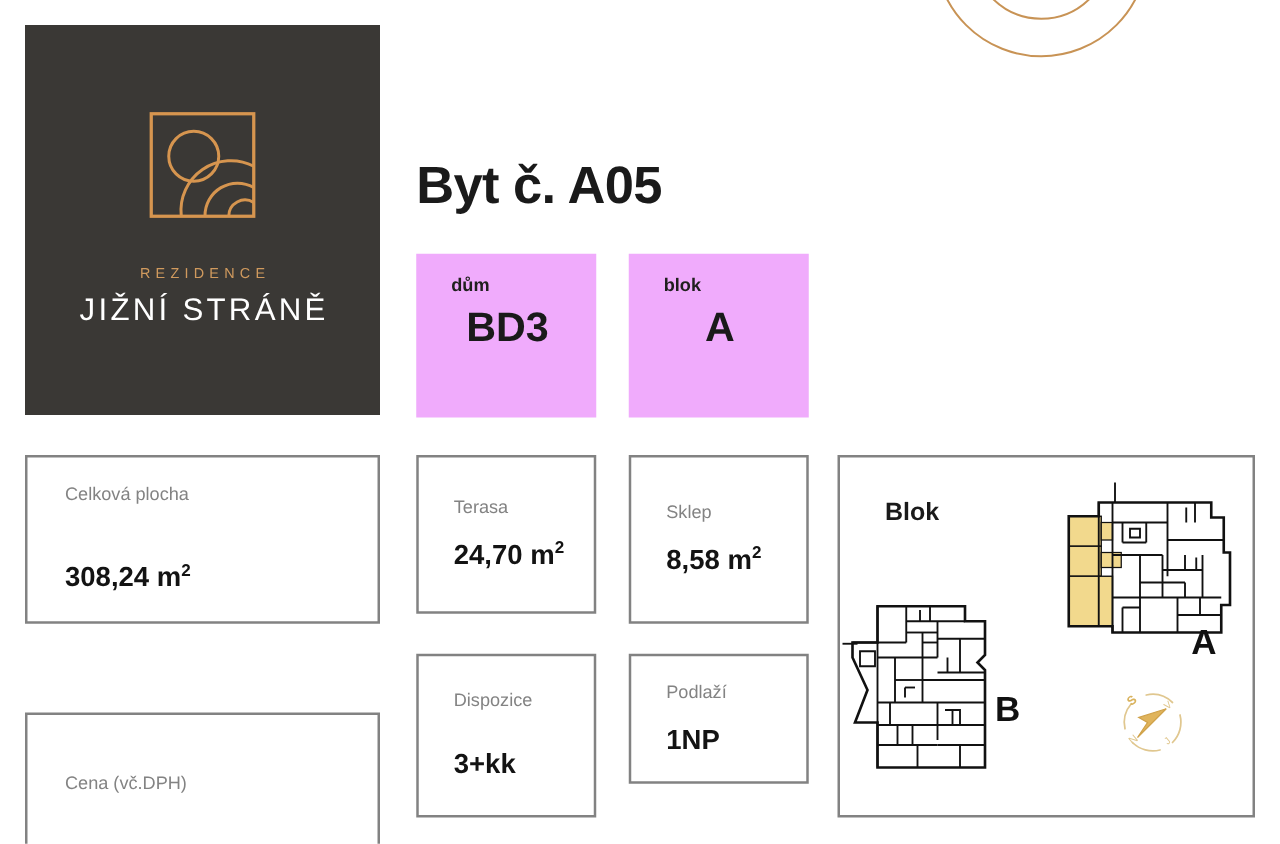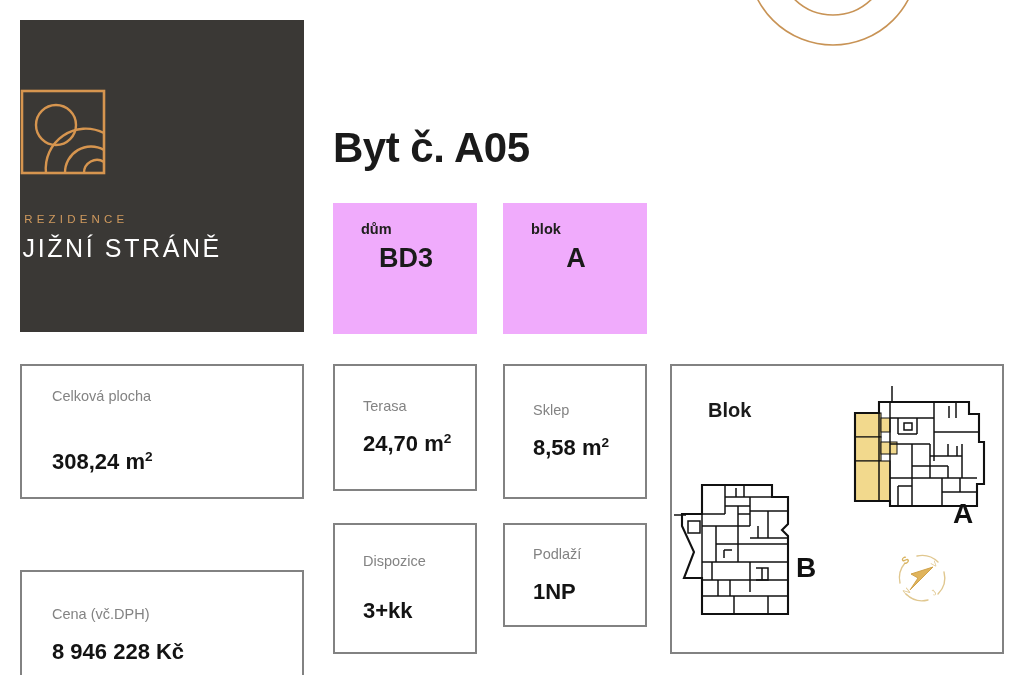--- a/index.html
+++ b/index.html
@@ -29,20 +29,21 @@
   
   .brand-panel {
     position: absolute;
     left: 20px;
     top: 20px;
     width: 284px;
     height: 312px;
     background: #3a3835;
     display: flex;
     flex-direction: column;
+    align-items: center;
     justify-content: center;
   }
   .brand-mark {
     width: 86px;
     height: 86px;
     margin-bottom: 38px;
   }
   .brand-sub {
     color: #d09a5e;
     font-size: 11.5px;
@@ -82,21 +83,21 @@
   }
   .badge-house { left: 333px; top: 203px; width: 144px; height: 131px; }
   .badge-block { left: 503px; top: 203px; width: 144px; height: 131px; }
   .badge-label {
     font-size: 14.5px;
     font-weight: bold;
     color: #20201e;
     margin-bottom: 8px;
   }
   .badge-value {
-    font-size: 27px;
+    font-size: 33px;
     font-weight: bold;
     color: #1a1a1a;
     line-height: 1;
     text-align: center;
     padding-right: 26px;
   }
 
   
   .card {
     position: absolute;
@@ -213,21 +214,20 @@
   <div class="card-value"><span>24,70 m</span><sup>2</sup></div>
 </div>
 
 <div class="card card-small c-cel">
   <div class="card-label">Sklep</div>
   <div class="card-value"><span>8,58 m</span><sup>2</sup></div>
 </div>
 
 <div class="card card-wide c-price">
   <div class="card-label">Cena (vč.DPH)</div>
-  <div class="card-value"><span>8 946 228 Kč</span></div>
 </div>
 
 <div class="card card-small c-disp">
   <div class="card-label">Dispozice</div>
   <div class="card-value"><span>3+kk</span></div>
 </div>
 
 <div class="card card-small c-floor">
   <div class="card-label">Podlaží</div>
   <div class="card-value"><span>1NP</span></div>

